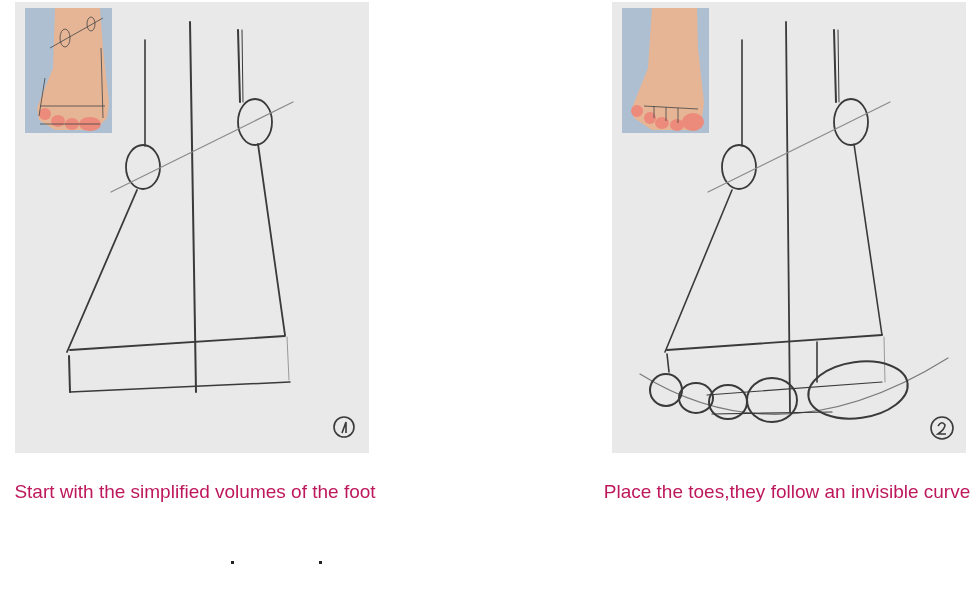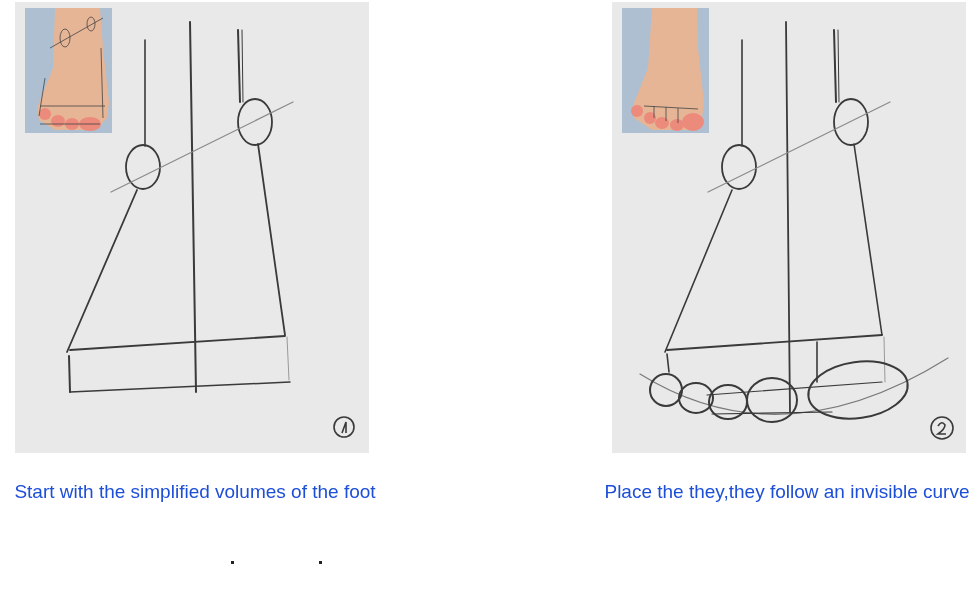--- a/index.html
+++ b/index.html
@@ -6,21 +6,21 @@
   body { width: 978px; height: 605px; position: relative; overflow: hidden;
          font-family: "Liberation Sans", "DejaVu Sans", sans-serif; color: #1a1a1a; }
   .panel { position: absolute; top: 2px; width: 354px; height: 451px; background: #e9e9e9; }
   #panel-1 { left: 15px; }
   #panel-2 { left: 612px; }
   .panel svg.sketch { position: absolute; left: 0; top: 0; width: 354px; height: 451px; }
   .photo { position: absolute; left: 10px; top: 6px; width: 87px; height: 125px; overflow: hidden;
            background: linear-gradient(160deg, #b7c8d8 0%, #a9bccf 50%, #9fb2c6 100%); }
   .photo svg { width: 100%; height: 100%; display: block; }
   .caption { position: absolute; width: 380px; text-align: center; font-size: 19px; line-height: 29px;
-             color: #1d4ed8; }
+             color: #be185d; }
   #caption-1 { left: 5px; top: 477px; }
   #caption-2 { left: 597px; top: 477px; }
   .dot { position: absolute; width: 3px; height: 3px; background: #222; }
 </style>
 </head>
 <body>
 
 <div class="panel" id="panel-1">
   <svg class="sketch" viewBox="0 0 354 451" fill="none" stroke="#3a3a3a" stroke-linecap="round">
 
@@ -111,16 +111,16 @@
         <line x1="22" y1="98" x2="76" y2="101"></line>
         <line x1="32" y1="98" x2="32" y2="110"></line>
         <line x1="44" y1="99" x2="44" y2="113"></line>
         <line x1="56" y1="100" x2="56" y2="115"></line>
       </g>
     </svg>
   </div>
 </div>
 
 <div class="caption" id="caption-1">Start with the simplified volumes of the foot</div>
-<div class="caption" id="caption-2">Place the they,they follow an invisible curve</div>
+<div class="caption" id="caption-2">Place the toes,they follow an invisible curve</div>
 
 <div class="dot" style="left:231px;top:561px"></div>
 <div class="dot" style="left:319px;top:561px"></div>
 
 </body></html>

